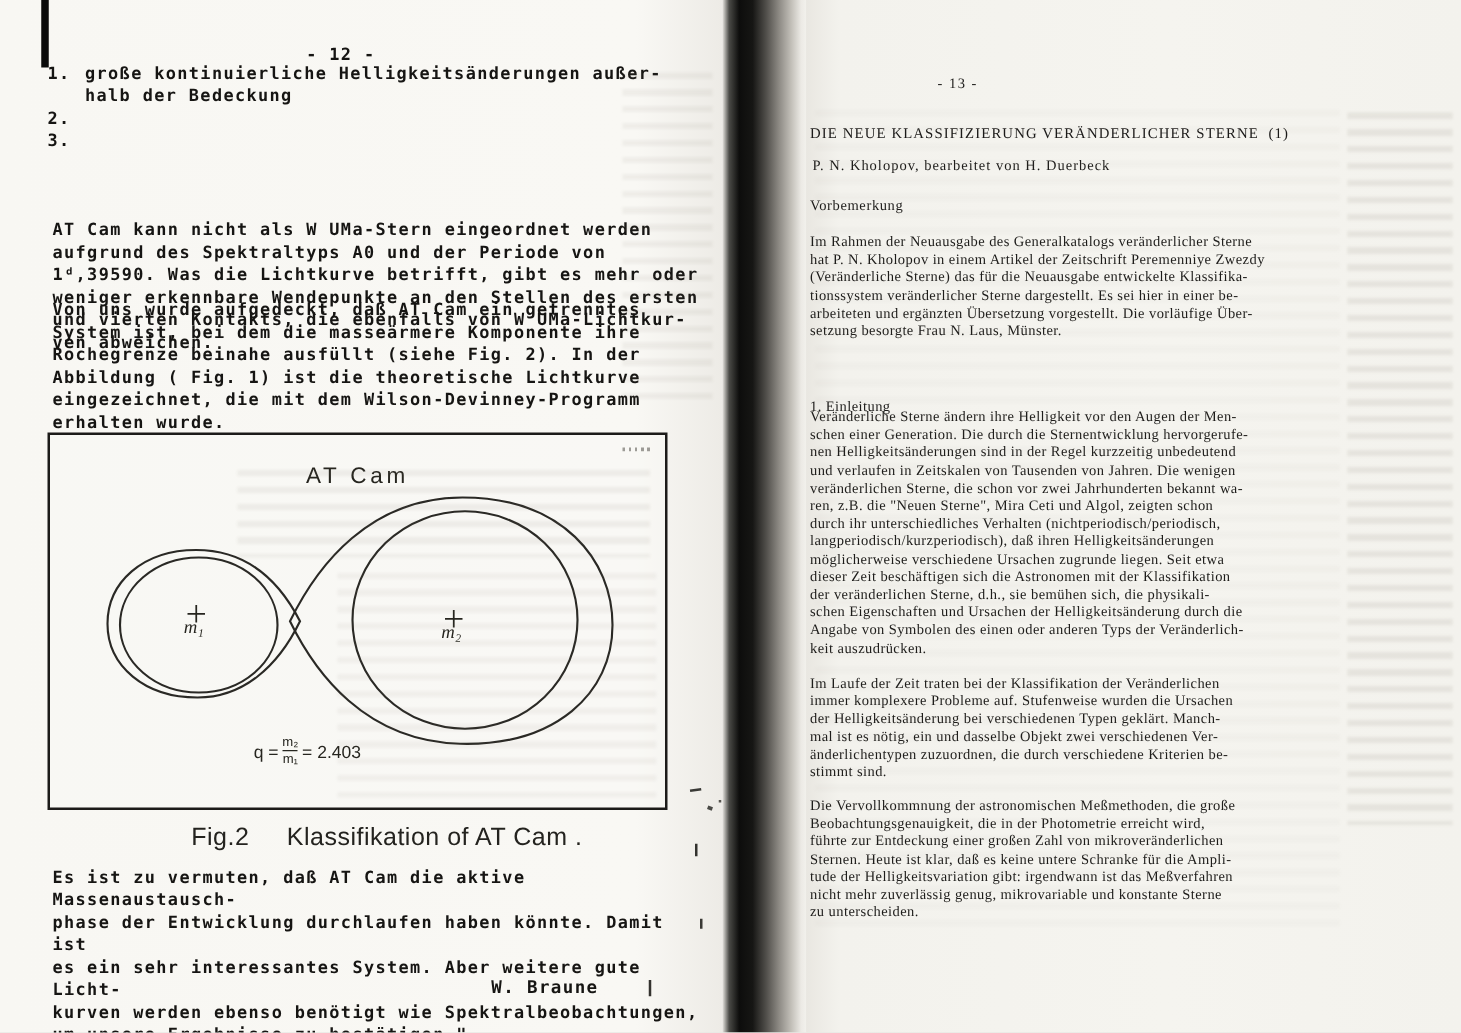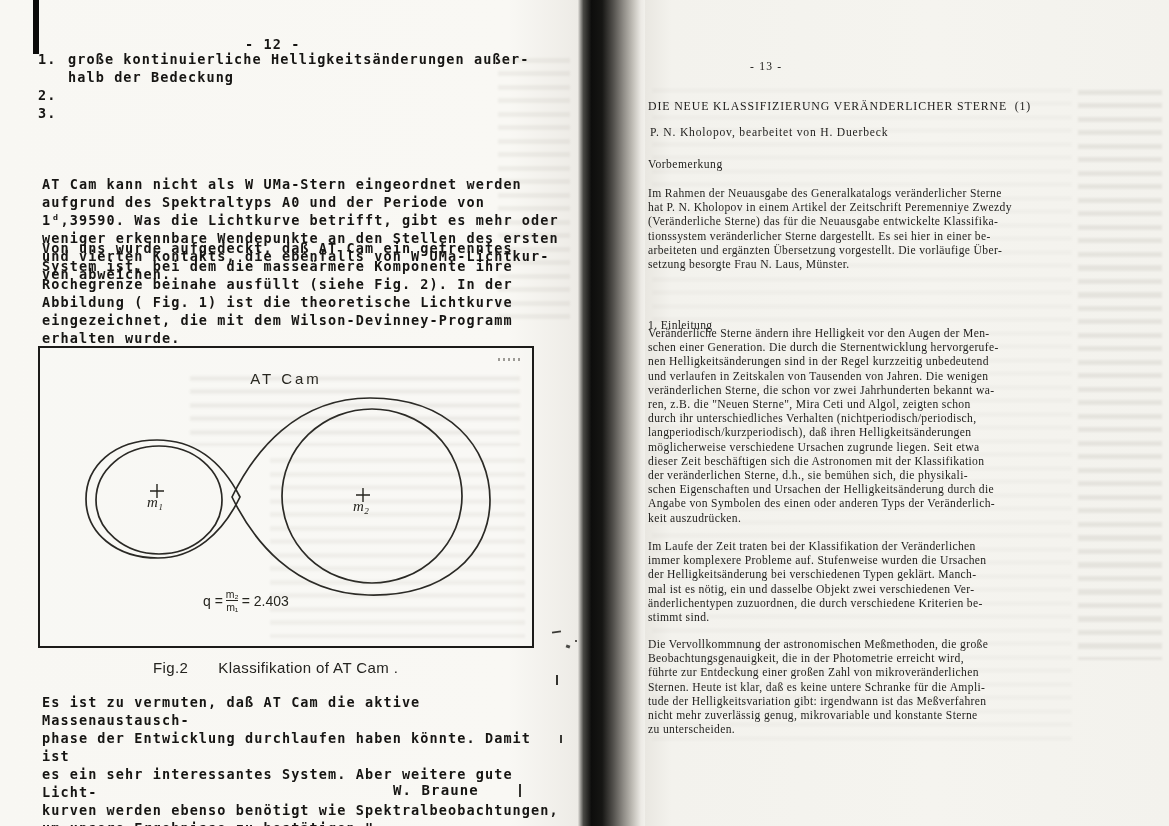--- a/index.html
+++ b/index.html
@@ -33,35 +33,35 @@
   .abs{position:absolute;}
   .list-row{display:flex;}
   .list-marker{width:30px;flex:0 0 30px;}
   
   .figure-box{
     position:absolute;left:38px;top:346px;width:492px;height:298px;
     border:2.5px solid #1c1b19;background:rgba(250,249,245,.35);
   }
   .fig-title{
     position:absolute;left:0;right:0;top:22px;text-align:center;
-    font-size:15px;letter-spacing:3px;color:#26251f;
+    font-size:18px;letter-spacing:3px;color:#26251f;
   }
   .mass-label{
     position:absolute;font-family:"Liberation Serif", serif;
     font-style:italic;font-size:15px;color:#26251f;
   }
   .formula{
     position:absolute;left:163px;top:241px;display:flex;align-items:center;
     font-size:14px;color:#26251f;gap:3px;
   }
   .frac{display:flex;flex-direction:column;align-items:center;font-size:10.5px;line-height:11px;}
   .frac .den{border-top:1.2px solid #26251f;padding-top:1px;}
   .caption-row{
     position:absolute;left:153px;top:659px;display:flex;gap:30px;
-    font-size:15px;letter-spacing:.4px;color:#24231f;
+    font-size:20px;letter-spacing:.4px;color:#24231f;
   }
   
   .pr{
     font-family:"Liberation Serif", serif;color:#1d1c1a;
     font-size:11.6px;letter-spacing:.35px;line-height:14.2px;
     white-space:pre-wrap;
   }
   .pr-title{
     font-family:"Liberation Serif", serif;color:#1a1918;
     font-size:11.8px;letter-spacing:.9px;white-space:pre;

